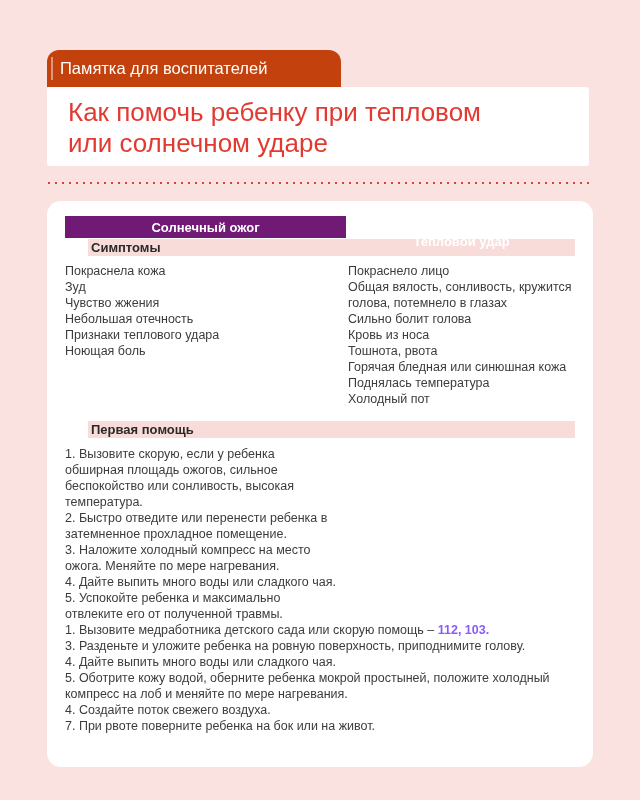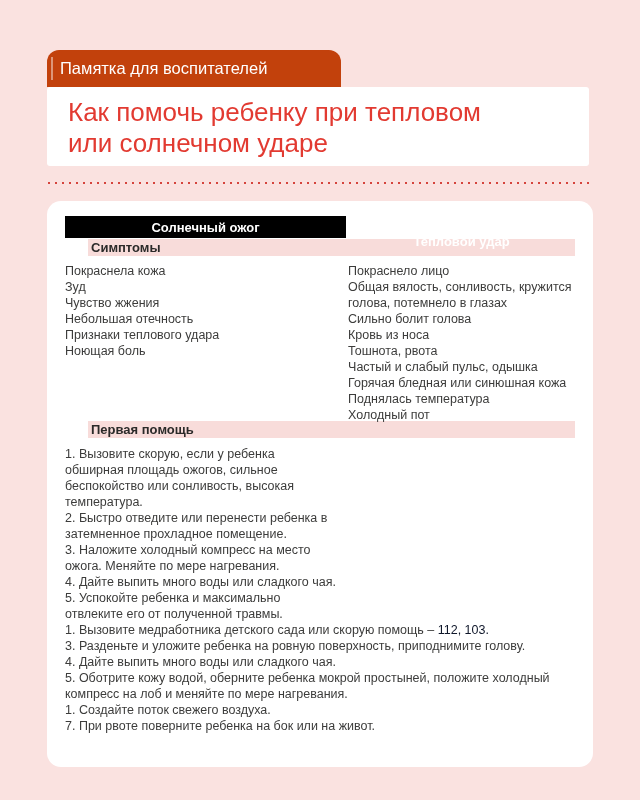--- a/index.html
+++ b/index.html
@@ -48,21 +48,21 @@
   }
   .main-card {
     position: absolute; left: 47px; top: 201px;
     width: 546px; height: 566px;
     background: #FFFFFF;
     border-radius: 14px;
     padding: 15px 18px 0 18px;
   }
   .thead { display: flex; height: 22px; }
   .th {
-    background: #000000;
+    background: #701a75;
     color: #FFFFFF;
     font-weight: bold;
     font-size: 13px;
     display: flex; align-items: center; justify-content: center;
   }
   .th-left { width: 55.5%; border-right: 2px solid #FFFFFF; }
   .th-right { flex: 1; margin-top: 25px; }
   .band {
     margin-top: 1px;
     height: 17px;
@@ -78,21 +78,21 @@
   .col-left { width: 55.5%; padding-right: 12px; }
   .col-right { flex: 1; }
   .two-col p {
     margin: 0;
     font-size: 12.5px;
     line-height: 16px;
     color: #3C3C3B;
   }
   .symptoms-grid { padding-top: 7px; height: 164px; }
   .aid-grid { padding-top: 8px; flex-direction: column; }
-  .phones { color: #0f172a; font-weight: normal; }
+  .phones { color: #8b5cf6; font-weight: bold; }
 </style>
 </head>
 <body>
 
 <div class="tag">
   <span class="tag-accent"></span>
   <span>Памятка для воспитателей</span>
 </div>
 
 <div class="title-card">
@@ -119,21 +119,20 @@
       <p>Небольшая отечность</p>
       <p>Признаки теплового удара</p>
       <p>Ноющая боль</p>
     </div>
     <div class="col-right">
       <p>Покраснело лицо</p>
       <p>Общая вялость, сонливость, кружится голова, потемнело в глазах</p>
       <p>Сильно болит голова</p>
       <p>Кровь из носа</p>
       <p>Тошнота, рвота</p>
-      <p>Частый и слабый пульс, одышка</p>
       <p>Горячая бледная или синюшная кожа</p>
       <p>Поднялась температура</p>
       <p>Холодный пот</p>
     </div>
   </div>
 
   <div class="band">Первая помощь</div>
 
   <div class="two-col aid-grid">
     <div class="col-left">
@@ -141,18 +140,18 @@
       <p>2. Быстро отведите или перенести ребенка в затемненное прохладное помещение.</p>
       <p>3. Наложите холодный компресс на место ожога. Меняйте по мере нагревания.</p>
       <p>4. Дайте выпить много воды или сладкого чая.</p>
       <p>5. Успокойте ребенка и максимально отвлеките его от полученной травмы.</p>
     </div>
     <div class="col-right">
       <p><span>1. Вызовите медработника детского сада или скорую помощь – </span><span class="phones">112, 103.</span></p>
       <p>3. Разденьте и уложите ребенка на ровную поверхность, приподнимите голову.</p>
       <p>4. Дайте выпить много воды или сладкого чая.</p>
       <p>5. Оботрите кожу водой, оберните ребенка мокрой простыней, положите холодный компресс на лоб и меняйте по мере нагревания.</p>
-      <p>1. Создайте поток свежего воздуха.</p>
+      <p>4. Создайте поток свежего воздуха.</p>
       <p>7. При рвоте поверните ребенка на бок или на живот.</p>
     </div>
   </div>
 
 </div>
 
 </body></html>

